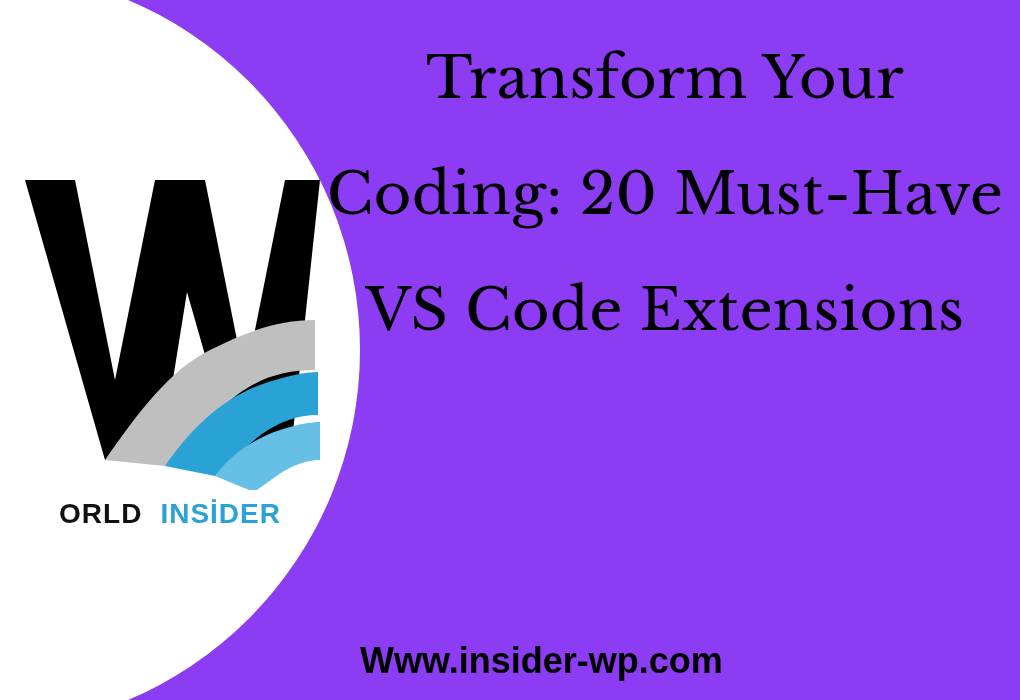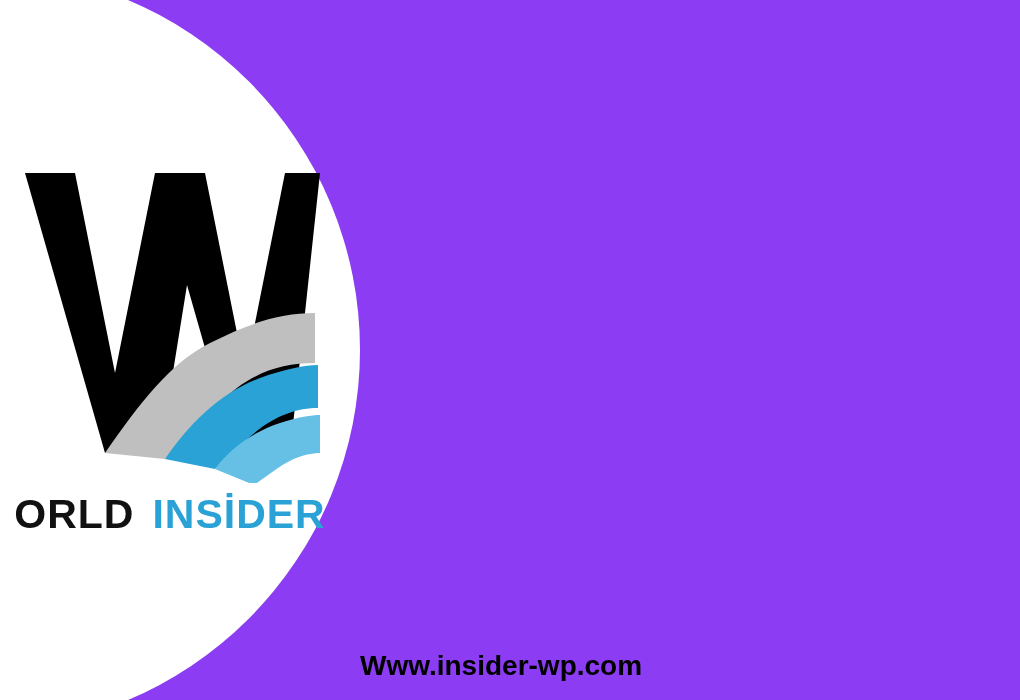--- a/index.html
+++ b/index.html
@@ -37,21 +37,21 @@
       justify-content: center;
     }
     .logo-svg {
       width: 300px;
       height: 320px;
     }
     .logo-text {
       margin-top: 8px;
       font-family: Arial, Helvetica, sans-serif;
       font-weight: 900;
-      font-size: 41px;
+      font-size: 28px;
       letter-spacing: 1px;
     }
     .logo-text .orld { color: #111; }
     .logo-text .insider { color: #2aa2d6; margin-left: 18px; }
     .headline {
       position: absolute;
       top: 20px;
       left: 320px;
       right: 10px;
       font-family: 'Libre Baskerville', 'Baskerville', Georgia, 'Times New Roman', serif;
@@ -64,21 +64,21 @@
     }
     .footer {
       position: absolute;
       bottom: 18px;
       left: 0;
       width: 100%;
       display: flex;
       align-items: center;
       font-family: Arial, Helvetica, sans-serif;
       font-weight: 700;
-      font-size: 28px;
+      font-size: 36px;
       color: #000;
     }
     .footer .url {
       margin-left: 360px;
     }
     .footer .tag {
       margin-left: 90px;
     }
   </style>
 </head>
@@ -95,17 +95,18 @@
 
       <path d="M85 290 C120 240, 150 200, 190 180 C230 160, 260 150, 295 150 L295 200 C260 200, 230 210, 200 240 C175 265, 160 280, 145 296 Z" fill="#bfbfbf"></path>
       <path d="M145 296 C170 260, 200 230, 240 215 C265 206, 285 202, 298 202 L298 245 C278 245, 255 252, 232 272 C215 287, 205 296, 195 306 Z" fill="#2aa2d6"></path>
       <path d="M195 306 C210 285, 235 268, 260 260 C278 254, 292 252, 300 252 L300 290 C288 290, 272 295, 258 305 C248 312, 240 318, 234 322 Z" fill="#66c0e6"></path>
     </svg>
     <div class="logo-text">
       <span class="orld">ORLD</span><span class="insider">INSİDER</span>
     </div>
   </div>
 
+  <div class="headline">Transform Your Coding: 20 Must-Have VS Code Extensions</div>
 
   <div class="footer">
     <span class="url">Www.insider-wp.com</span>
   </div>
 </div>
 
 </body></html>

